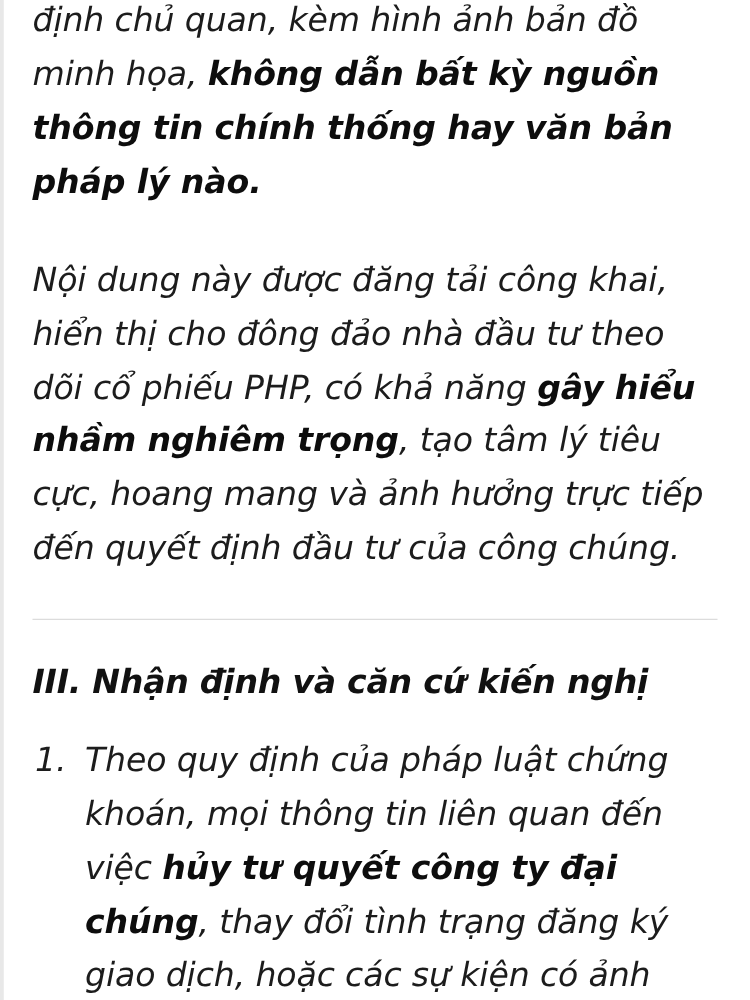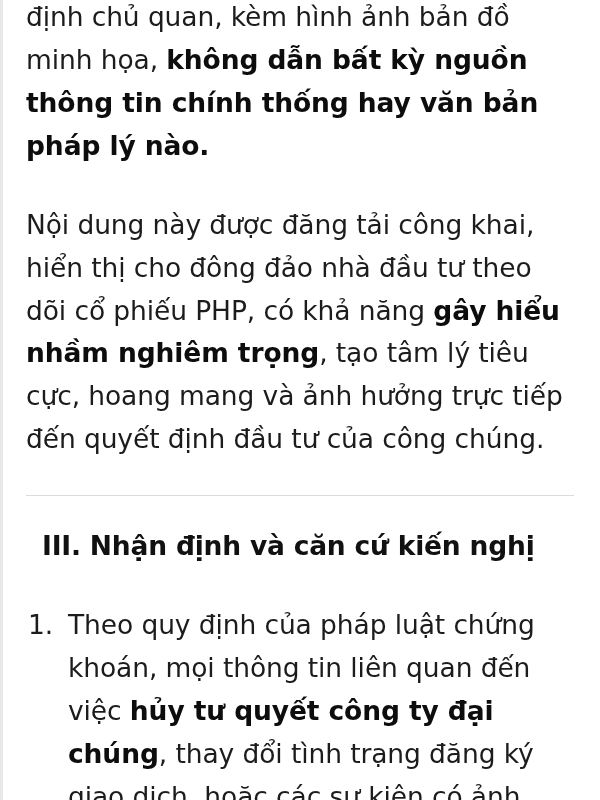--- a/index.html
+++ b/index.html
@@ -14,20 +14,21 @@
     font-family: "DejaVu Sans", "Liberation Sans", sans-serif;
     color: #1a1a1a;
   }
   .page {
     position: relative;
     width: 600px;
     height: 800px;
     box-sizing: border-box;
     padding: 0 26px 14px 26px;
     overflow: hidden;
+    font-style: italic;
   }
   .left-rule {
     position: absolute;
     left: 0;
     top: 0;
     width: 3px;
     height: 800px;
     background: #e8e8e8;
   }
   p, .para {
@@ -41,21 +42,21 @@
   .para-clip-top {
     margin-top: -4px;
   }
   .gap-1 { height: 36px; }
   .divider {
     height: 1px;
     background: #dcdcdc;
     margin: 34px 0 30px 0;
   }
   .heading {
-    margin: 16px;
+    margin: 0;
     font-size: 26.5px;
     line-height: 1.5;
     font-weight: 700;
     color: #111111;
     letter-spacing: -0.2px;
   }
   .gap-2 { height: 22px; }
   ol.list {
     margin: 0;
     padding: 0;

